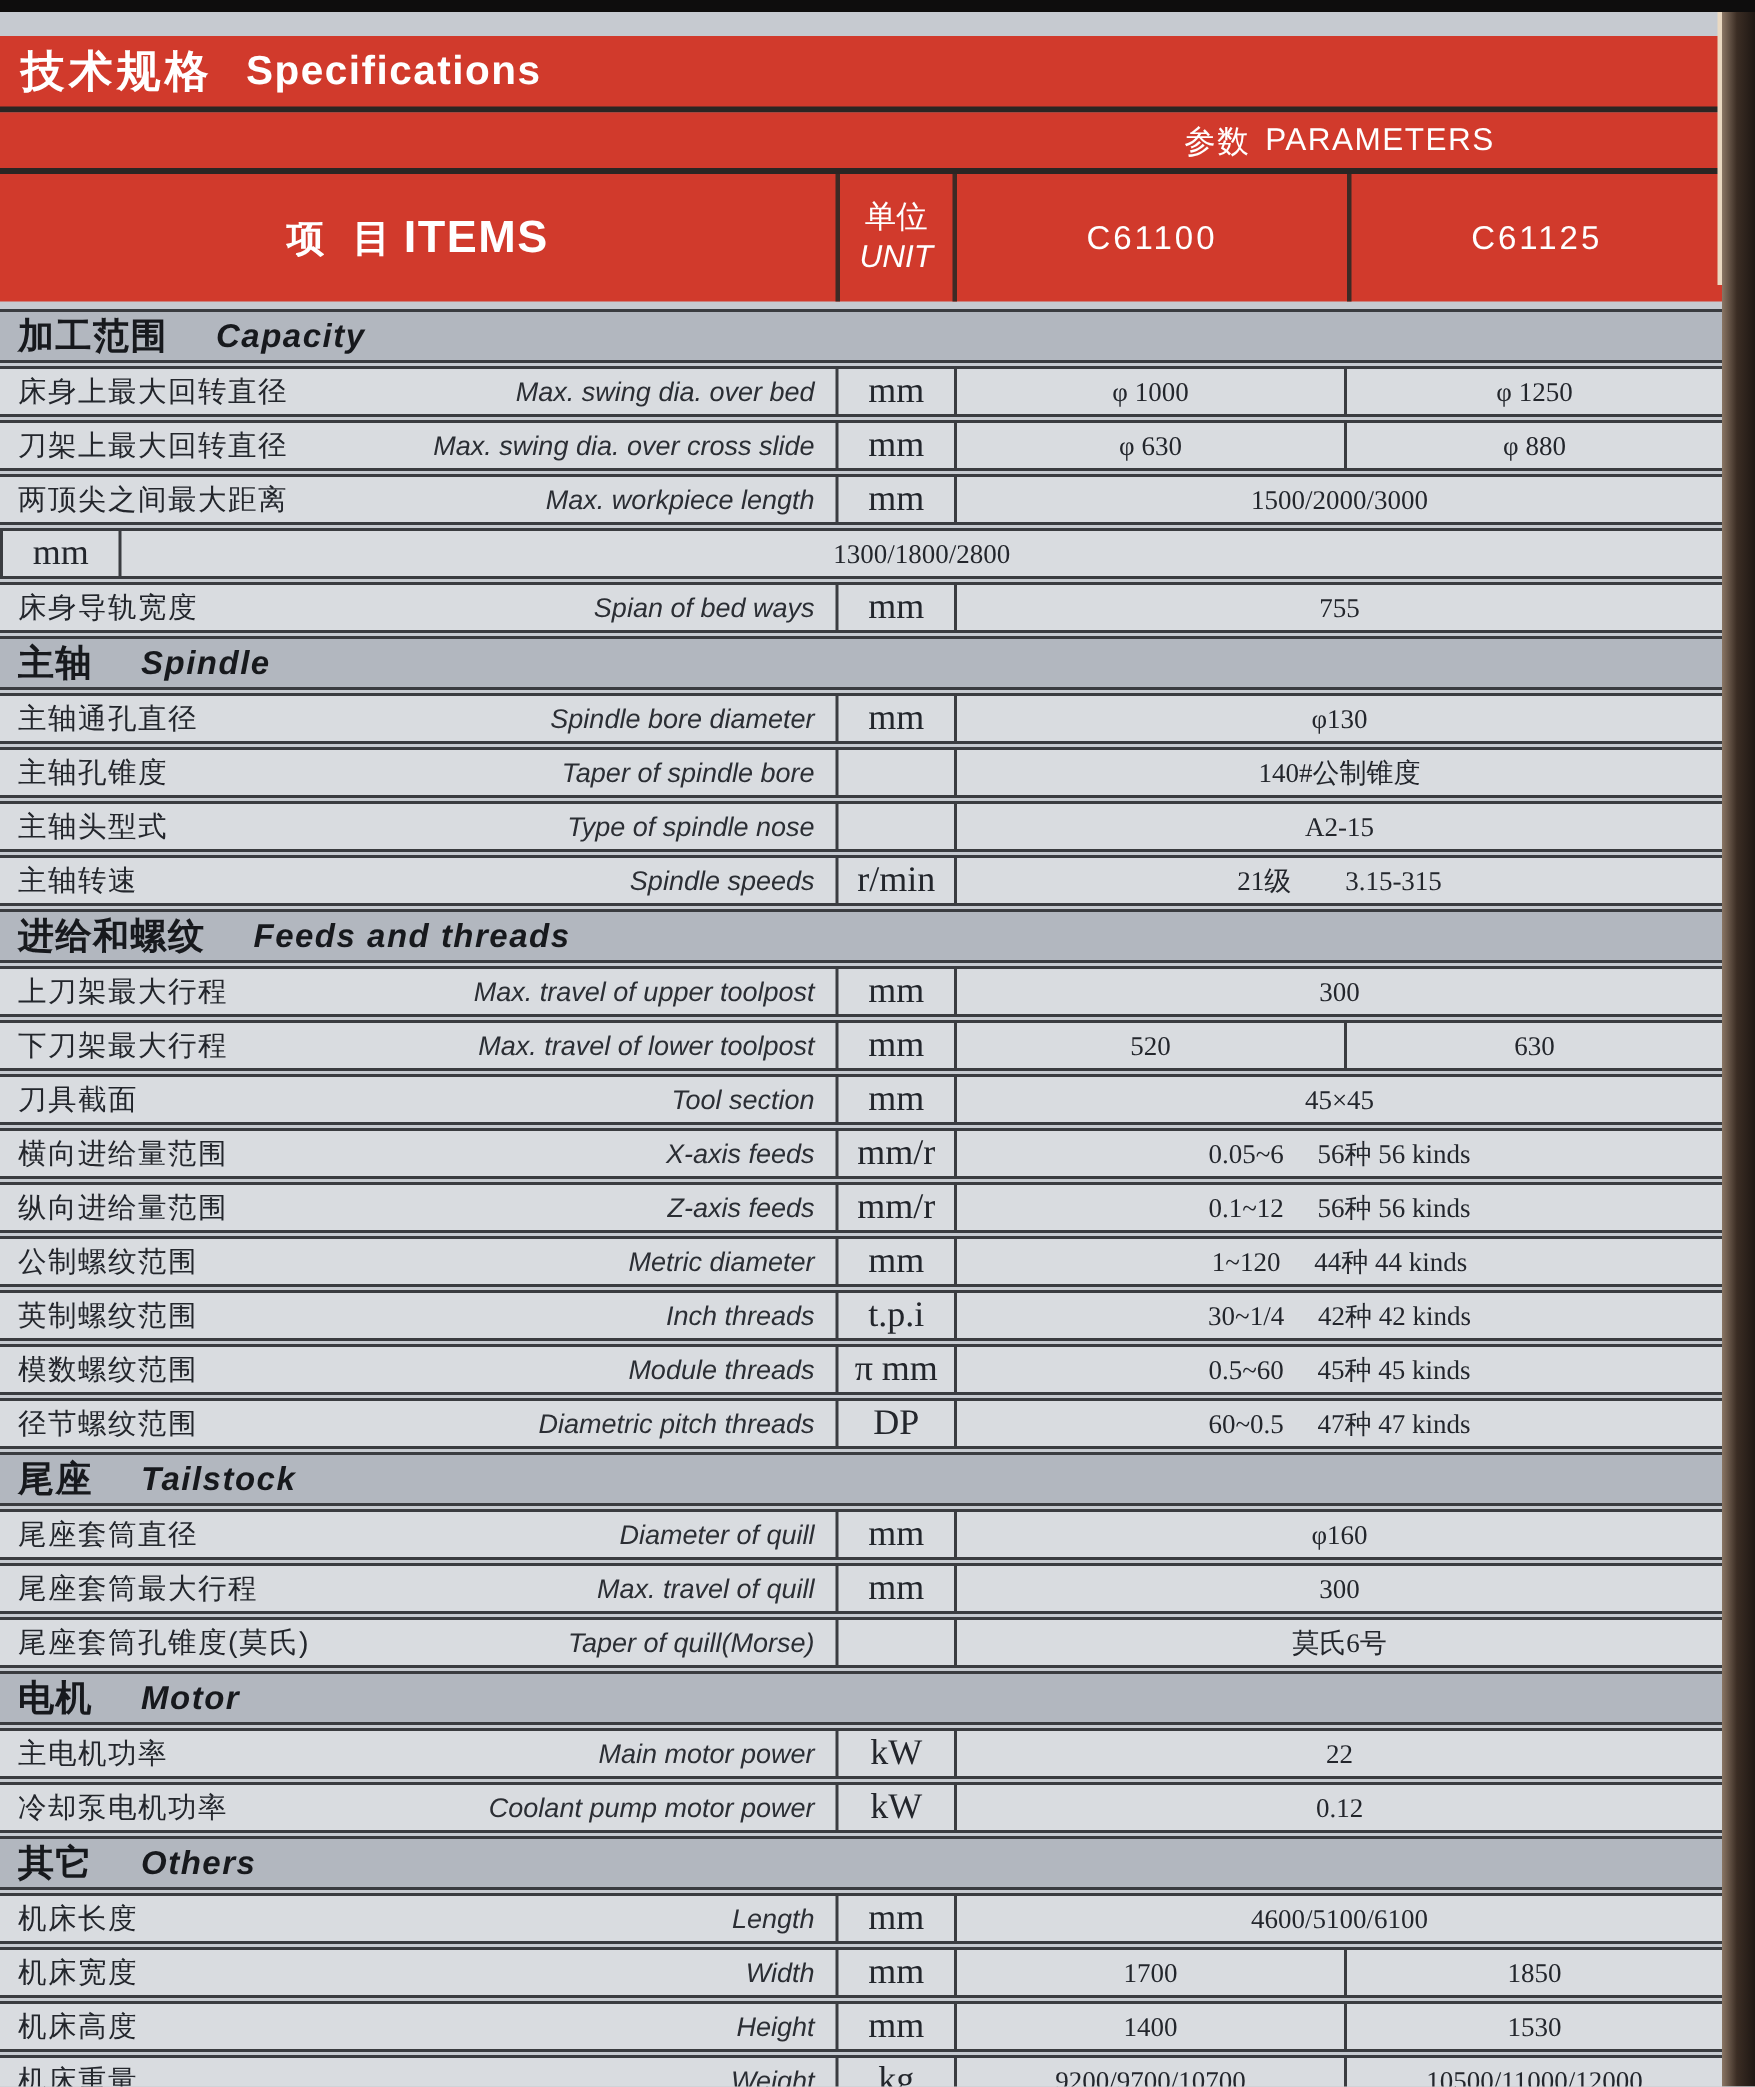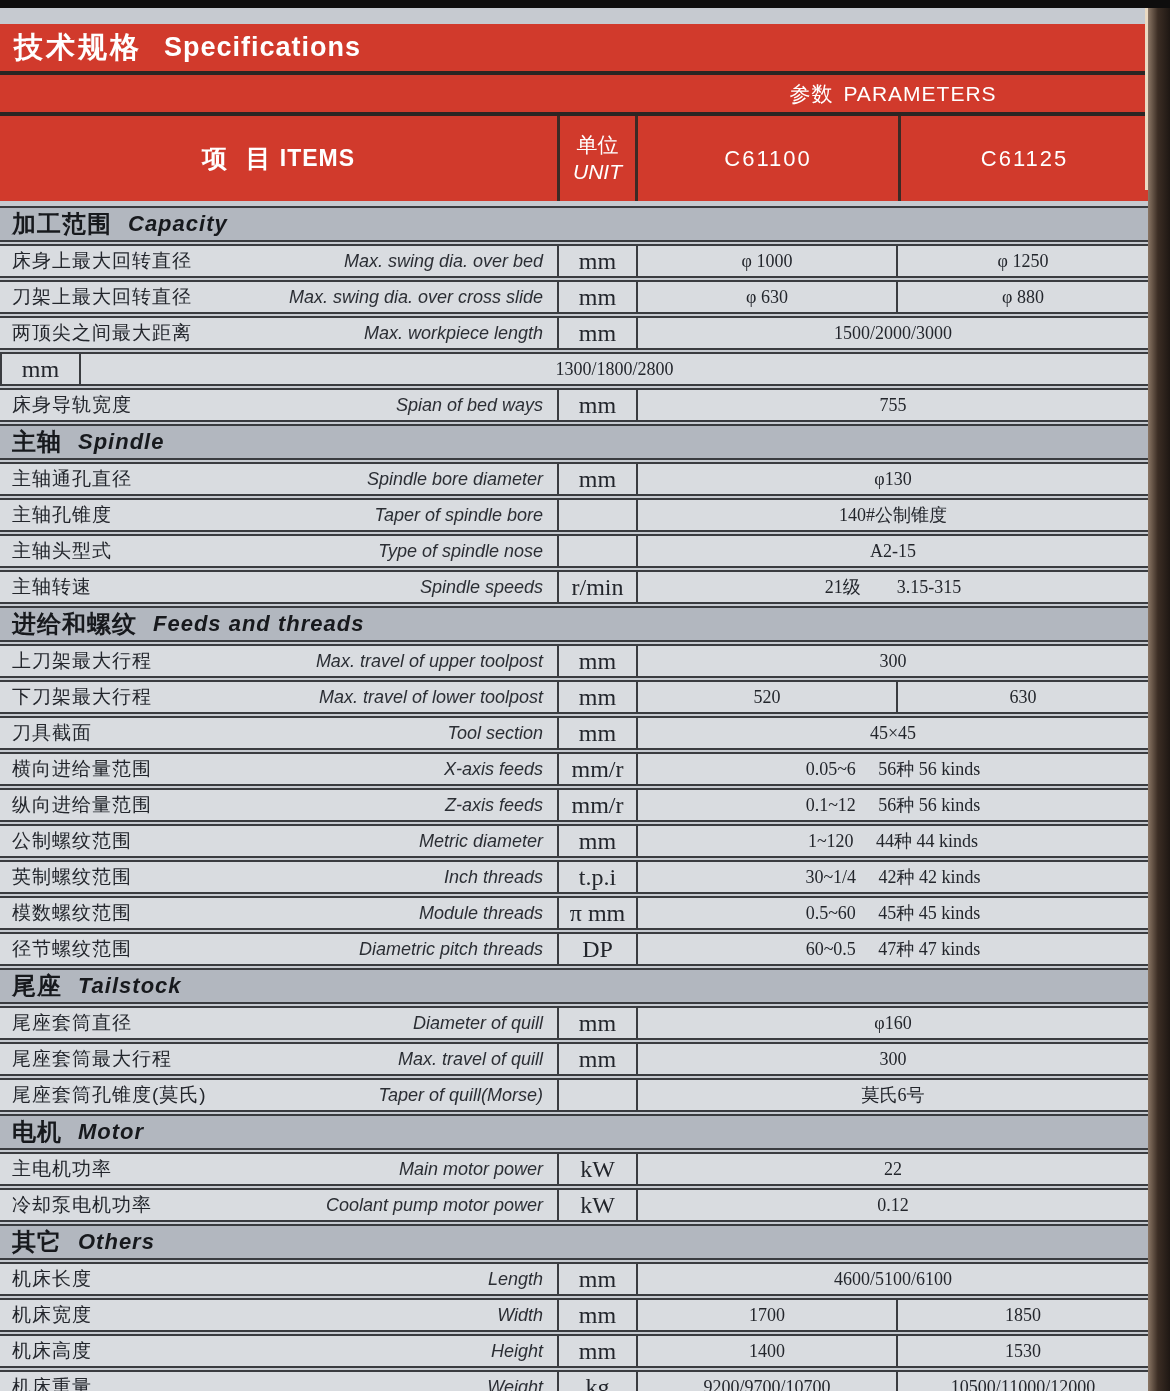--- a/index.html
+++ b/index.html
@@ -41,37 +41,37 @@
     height:41px;background:var(--red);border-bottom:4px solid var(--dark);position:relative;
   }
   .params-text{
     position:absolute;left:638px;width:510px;height:100%;
     display:flex;align-items:center;justify-content:center;gap:10px;color:#fff;
     font-size:21px;letter-spacing:1px;
   }
   .header-row{height:85px;background:var(--red);display:flex;color:#fff;margin-bottom:5px;}
   .hcol-items{width:557px;display:flex;align-items:center;justify-content:center;gap:3px;}
   .hcol-items .cn{font-size:25px;font-weight:600;letter-spacing:6px;}
-  .hcol-items .en{font-size:23px;font-weight:600;letter-spacing:1px;}
+  .hcol-items .en{font-size:30px;font-weight:600;letter-spacing:1px;}
   .hcol-unit{
     width:81px;border-left:3px solid #3c2a25;border-right:3px solid #3c2a25;
     display:flex;flex-direction:column;align-items:center;justify-content:center;line-height:1.25;
   }
   .hcol-unit .cn{font-size:21px;}
   .hcol-unit .en{font-size:21px;font-style:italic;}
   .hcol-model1{width:260px;display:flex;align-items:center;justify-content:center;
     font-size:22px;letter-spacing:2px;font-weight:500;}
   .hcol-model2{flex:1;border-left:3px solid #3c2a25;display:flex;align-items:center;justify-content:center;
     font-size:22px;letter-spacing:2px;font-weight:500;}
 
   
   .section-header{
     height:36px;background:var(--section-bg);
     border-top:2px solid var(--line);border-bottom:2px solid var(--line);
-    margin-bottom:2px;display:flex;align-items:center;padding-left:12px;gap:16px;color:#17191d;
+    margin-bottom:2px;display:flex;align-items:center;padding-left:12px;gap:32px;color:#17191d;
   }
   .section-header .cn{font-size:24px;font-weight:bold;letter-spacing:1px;}
   .section-header .en{font-size:22px;font-weight:bold;font-style:italic;letter-spacing:1px;text-align:center;}
 
   .spec-row{
     height:34px;background:var(--row-bg);
     border-top:2px solid var(--line);border-bottom:2px solid var(--line);
     margin-bottom:2px;display:flex;align-items:stretch;
   }
   .c-items{width:557px;display:flex;align-items:center;justify-content:space-between;

